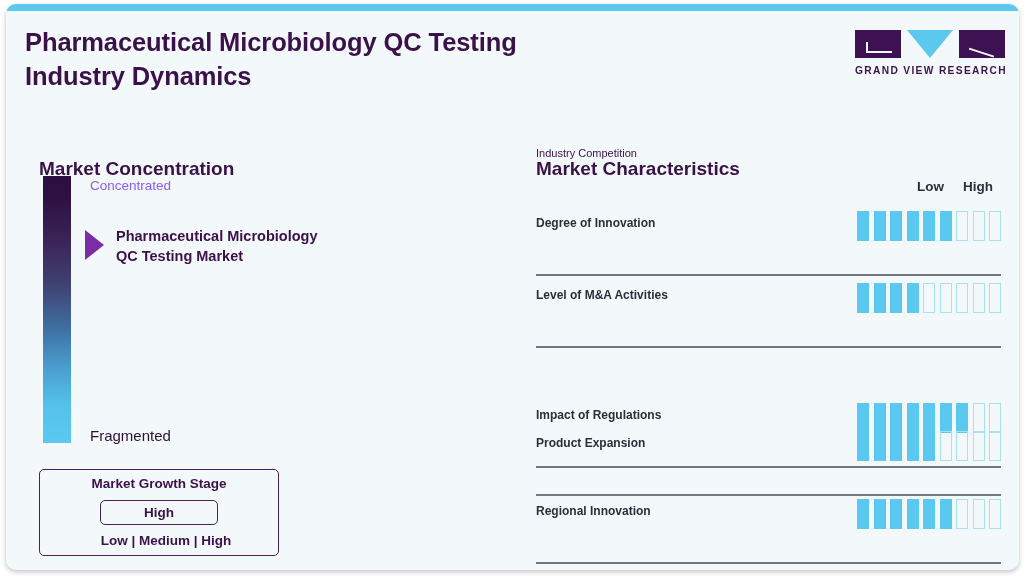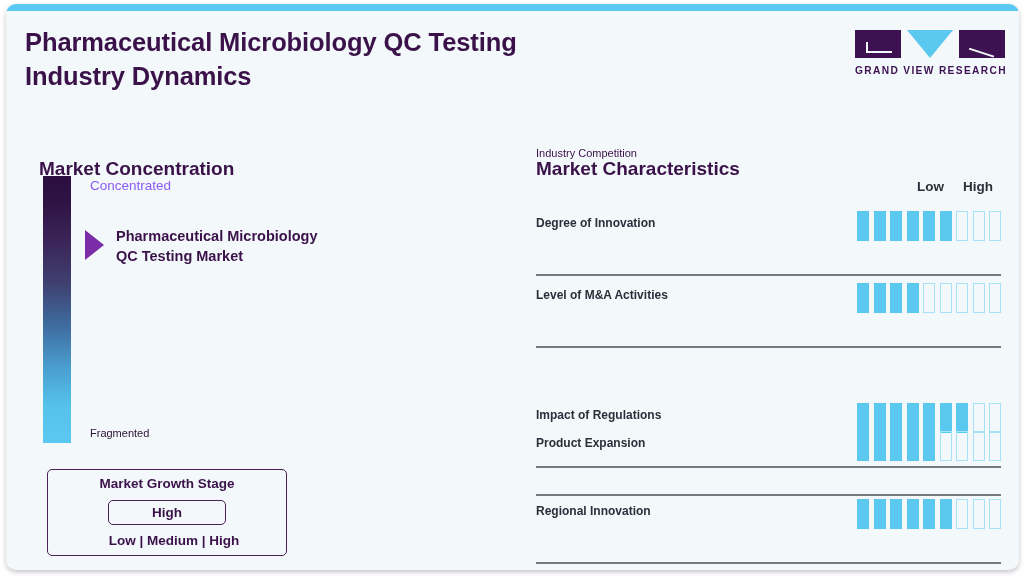--- a/index.html
+++ b/index.html
@@ -143,21 +143,21 @@
     position: absolute;
     left: 84px;
     top: 174px;
     font-size: 13.5px;
     color: #8b5cf6;
   }
   .lbl-fragmented {
     position: absolute;
     left: 84px;
     top: 423px;
-    font-size: 11px;
+    font-size: 15px;
     color: #2c1133;
   }
   .marker-arrow {
     position: absolute;
     left: 79px;
     top: 226px;
     width: 0;
     height: 0;
     border-top: 15px solid transparent;
     border-bottom: 15px solid transparent;
@@ -183,21 +183,21 @@
     height: 87px;
     border: 1.4px solid #4b2257;
     border-radius: 5px;
     box-sizing: border-box;
     display: flex;
     flex-direction: column;
     align-items: center;
     justify-content: space-between;
     padding: 6px 0 7px 0;
   }
-  .statbox.one { left: 41px; }
+  .statbox.one { left: 33px; }
   .statbox.two { left: 276px; }
   .statbox .sb-title {
     font-size: 13.5px;
     font-weight: bold;
     color: #3a1249;
   }
   .statbox .sb-pill {
     border: 1.4px solid #4b2257;
     border-radius: 5px;
     padding: 4px 16px;

